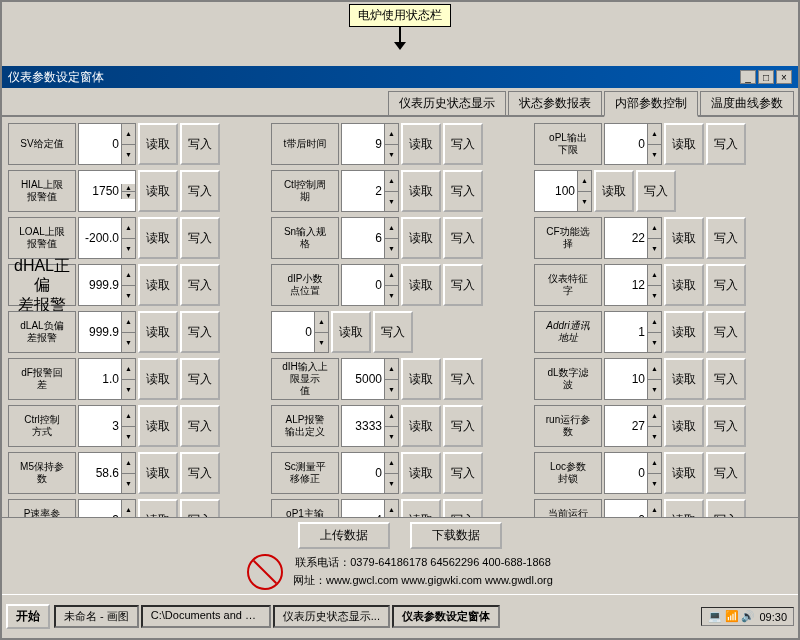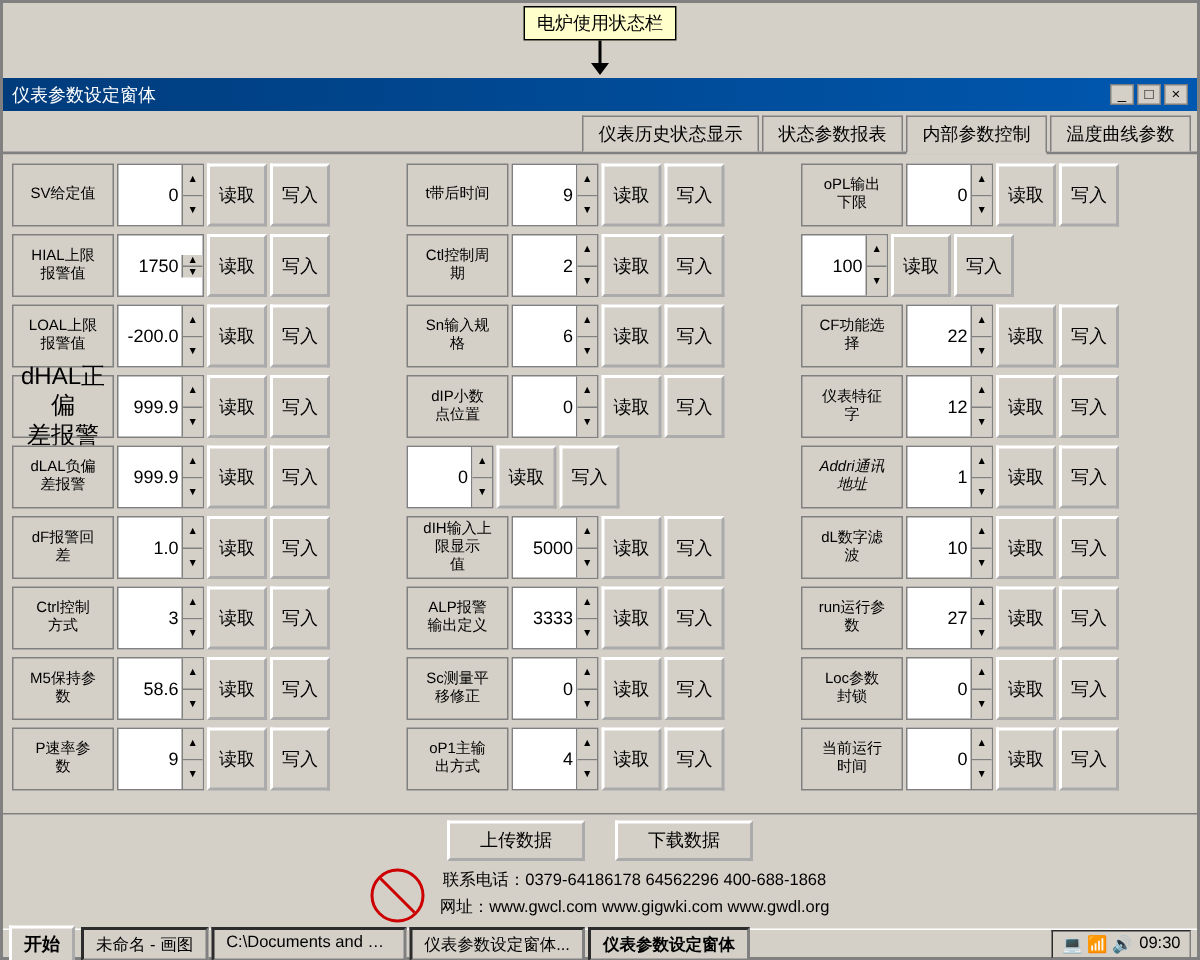--- a/index.html
+++ b/index.html
@@ -149,21 +149,21 @@
     }
     .logo-circle::after {
       content: '';
       position: absolute;
       width: 2px;
       height: 100%;
       background: #cc0000;
       transform: rotate(-45deg);
     }
     .taskbar {
-      height: 19px;
+      height: 44px;
       background: #d4d0c8;
       border-top: 1px solid #fff;
       display: flex;
       align-items: center;
       padding: 0 4px;
       gap: 4px;
       font-size: 11px;
     }
     .start-btn {
       padding: 2px 8px;
@@ -237,21 +237,21 @@
       align-items: stretch;
       gap: 2px;
       height: 42px;
     }
   </style>
 </head>
 <body>
 
 <div class="window">
 
-  <div style="position:relative; height:50px; background:#d4d0c8;">
+  <div style="position:relative; height:64px; background:#d4d0c8;">
     <div class="arrow-tooltip">电炉使用状态栏</div>
     <div class="arrow-line"></div>
     <div class="arrow-head"></div>
   </div>
 
   <div class="title-bar">
     <span>仪表参数设定窗体</span>
     <div class="title-bar-btns">
       <button class="title-bar-btn">_</button>
       <button class="title-bar-btn">□</button>
@@ -629,21 +629,21 @@
         <div>网址：www.gwcl.com  www.gigwki.com  www.gwdl.org</div>
       </div>
     </div>
   </div>
 
   <div class="taskbar">
     <button class="start-btn">开始</button>
     <div class="taskbar-items" id="taskbar-items-container">
         <div class="taskbar-item">未命名 - 画图</div>
         <div class="taskbar-item">C:\Documents and Se...</div>
-        <div class="taskbar-item">仪表参数设定窗体...</div>
+        <div class="taskbar-item">仪表历史状态显示...</div>
         <div class="taskbar-item active">仪表参数设定窗体</div>
       </div>
     <div class="taskbar-right">
       <span>💻 📶 🔊</span>
       <span>09:30</span>
     </div>
   </div>
 </div>
 
 </body></html>

